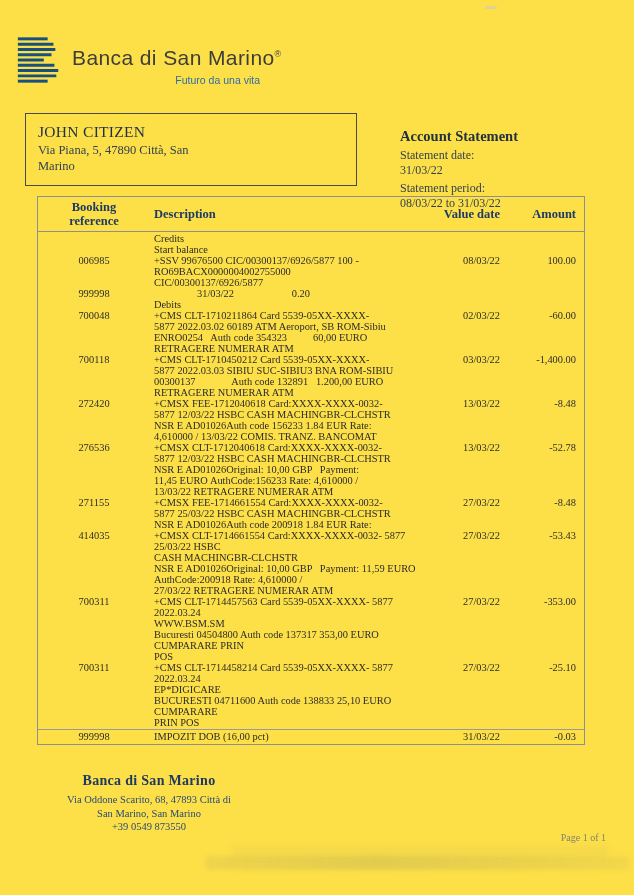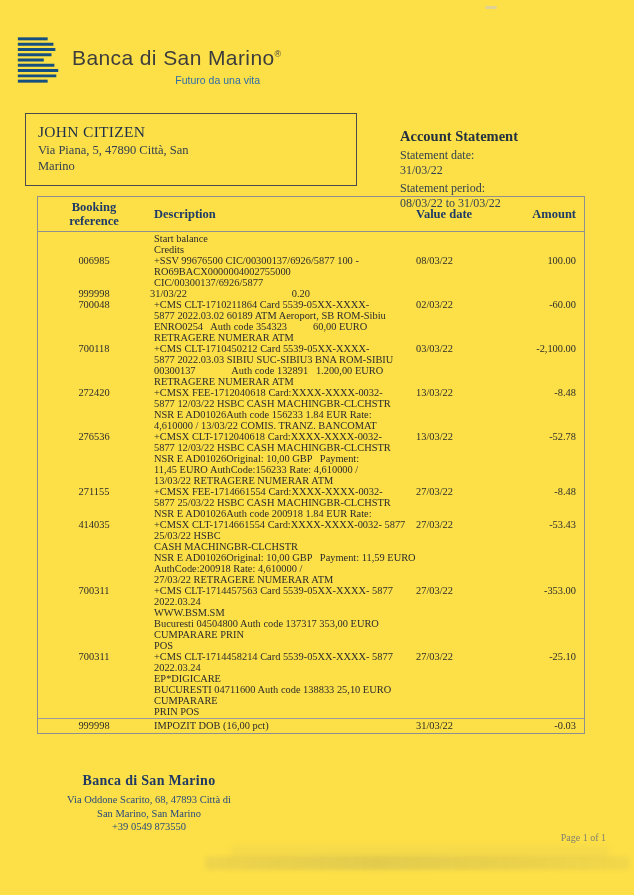--- a/index.html
+++ b/index.html
@@ -47,21 +47,21 @@
     border:1px solid #8f8f8f;
     margin-left:12px;
   }
   .thead {
     display:flex; align-items:center; min-height:35px;
     border-bottom:1px solid #8f8f8f;
     color:#1e3a66; font-weight:bold; font-size:12.5px;
   }
   .c-ref  { width:112px; flex:none; text-align:center; }
   .c-desc { flex:1; padding-left:4px; }
-  .c-date { width:84px; flex:none; text-align:left; }
+  .c-date { width:84px; flex:none; text-align:right; }
   .c-amt  { width:84px; flex:none; text-align:right; padding-right:8px; }
   .thead .c-ref { line-height:1.15; padding:2px 14px; }
   .tbody { padding:1px 0 2px 0; }
   .trow { display:flex; align-items:flex-start; font-size:10.4px; line-height:11px; color:#2b2b2b; }
   .trow .c-desc { white-space:pre-wrap; }
   .trow.last-row { border-top:1px solid #9a9a9a; padding-top:1px; margin-top:1px; }
 
   
   .footer { position:absolute; left:38px; top:773px; width:222px; text-align:center; color:#1f3864; }
   .footer-name { font-weight:bold; font-size:14px; letter-spacing:.3px; }
@@ -124,60 +124,66 @@
   <div class="table">
     <div class="thead">
       <div class="c-ref">Booking reference</div>
       <div class="c-desc">Description</div>
       <div class="c-date">Value date</div>
       <div class="c-amt">Amount</div>
     </div>
     <div class="tbody">
         <div class="trow">
       <div class="c-ref"></div>
-      <div class="c-desc">Start balance</div>
+      <div class="c-desc">Credits</div>
       <div class="c-date"></div>
       <div class="c-amt"></div>
     </div>
         <div class="trow">
       <div class="c-ref"></div>
-      <div class="c-desc">Credits</div>
+      <div class="c-desc">Start balance</div>
       <div class="c-date"></div>
       <div class="c-amt"></div>
     </div>
         <div class="trow">
       <div class="c-ref">006985</div>
       <div class="c-desc">+SSV 99676500 CIC/00300137/6926/5877 100 -
 RO69BACX0000004002755000
 CIC/00300137/6926/5877</div>
       <div class="c-date">08/03/22</div>
       <div class="c-amt">100.00</div>
     </div>
         <div class="trow">
       <div class="c-ref">999998</div>
       <div class="c-date">31/03/22</div>
       <div class="c-amt">0.20</div>
+    </div>
+        <div class="trow">
+      <div class="c-ref"></div>
+      <div class="c-desc">Debits</div>
+      <div class="c-date"></div>
+      <div class="c-amt"></div>
     </div>
         <div class="trow">
       <div class="c-ref">700048</div>
       <div class="c-desc">+CMS CLT-1710211864 Card 5539-05XX-XXXX-
 5877 2022.03.02 60189 ATM Aeroport, SB ROM-Sibiu
 ENRO0254   Auth code 354323          60,00 EURO
 RETRAGERE NUMERAR ATM</div>
       <div class="c-date">02/03/22</div>
       <div class="c-amt">-60.00</div>
     </div>
         <div class="trow">
       <div class="c-ref">700118</div>
       <div class="c-desc">+CMS CLT-1710450212 Card 5539-05XX-XXXX-
 5877 2022.03.03 SIBIU SUC-SIBIU3 BNA ROM-SIBIU
 00300137              Auth code 132891   1.200,00 EURO
 RETRAGERE NUMERAR ATM</div>
       <div class="c-date">03/03/22</div>
-      <div class="c-amt">-2,100.00</div>
+      <div class="c-amt">-1,400.00</div>
     </div>
         <div class="trow">
       <div class="c-ref">272420</div>
       <div class="c-desc">+CMSX FEE-1712040618 Card:XXXX-XXXX-0032-
 5877 12/03/22 HSBC CASH MACHINGBR-CLCHSTR
 NSR E AD01026Auth code 156233 1.84 EUR Rate:
 4,610000 / 13/03/22 COMIS. TRANZ. BANCOMAT</div>
       <div class="c-date">13/03/22</div>
       <div class="c-amt">-8.48</div>
     </div>

